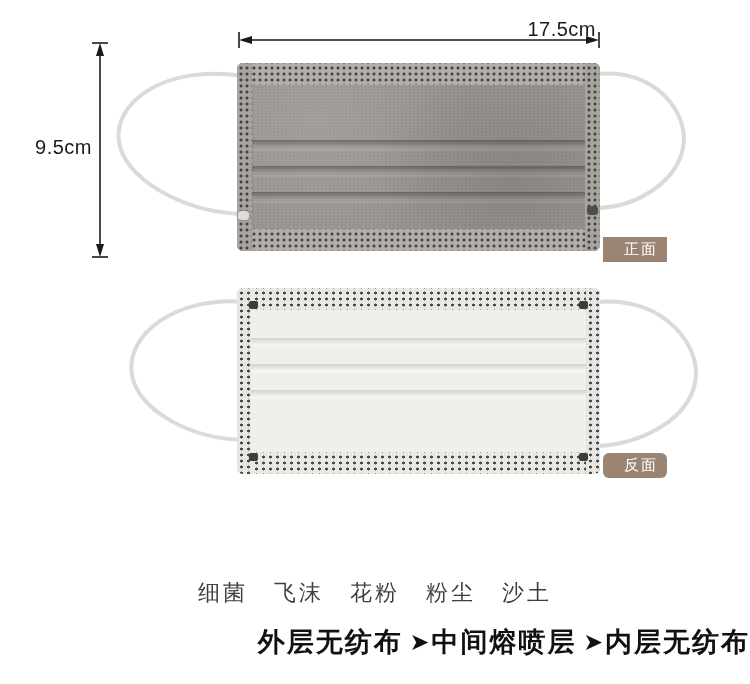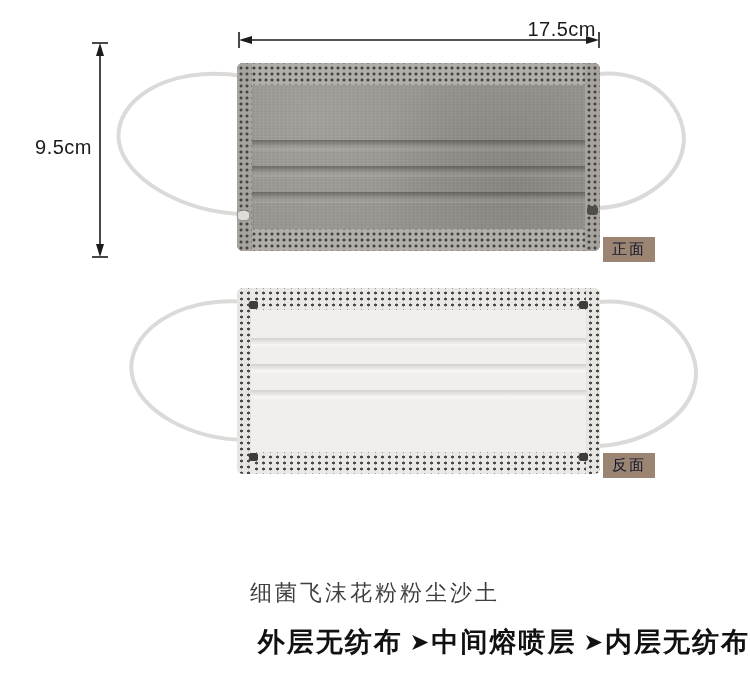--- a/index.html
+++ b/index.html
@@ -91,31 +91,31 @@
     background:linear-gradient(to bottom, rgba(90,88,85,0.20), rgba(255,255,255,0.45) 70%, rgba(255,255,255,0));
   }
   .pleatB.p1{top:50px;} .pleatB.p2{top:76px;} .pleatB.p3{top:102px;}
   .cornerweld{position:absolute;width:9px;height:8px;border-radius:2px;background:#3e3c3a;}
   .cornerweld.tl{left:12px;top:13px;} .cornerweld.tr{right:12px;top:13px;}
   .cornerweld.bl{left:12px;bottom:13px;} .cornerweld.br{right:12px;bottom:13px;}
 
   
   .badge{
     position:absolute;left:603px;
-    background:#9c8473;color:#0f172a;
+    background:#9c8473;color:#ffffff;
     font-size:15px;letter-spacing:2px;
-    padding:3px 9px 4px 9px;line-height:1.2;
+    padding:3px 9px 4px 21px;line-height:1.2;
   }
   .badge.front{top:237px;}
-  .badge.back{top:453px;}
+  .badge.back{top:453px;border-radius:6px;}
 
   
   .features{
     position:absolute;left:0;right:0;top:578px;
-    display:flex;justify-content:center;
+    display:flex;justify-content:center;gap:26px;
     font-size:22px;color:#3e3e3e;letter-spacing:3px;
   }
   .layers{
     position:absolute;left:0;right:0;top:624px;text-align:right;
     font-family:"Liberation Serif","DejaVu Serif",serif;
     font-size:27px;font-weight:700;color:#111111;letter-spacing:2px;
   }
   .layers .arrow{font-size:21px;position:relative;top:-2px;margin-left:8px;margin-right:1px;}
 </style>
 </head>

